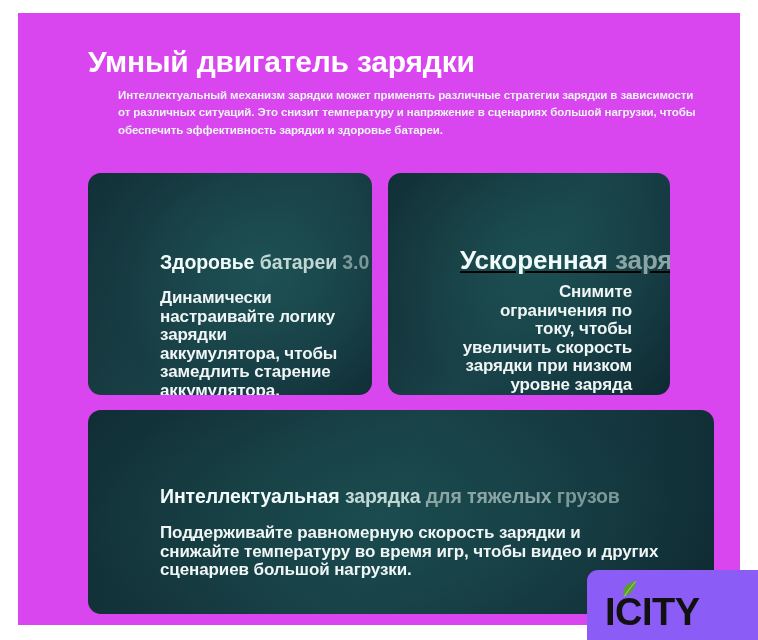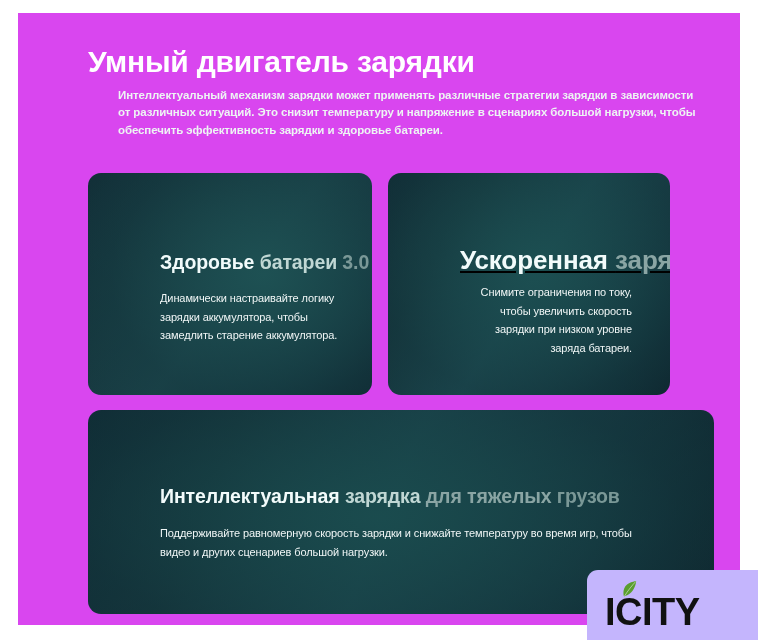--- a/index.html
+++ b/index.html
@@ -130,22 +130,22 @@
   #title-heavy-load {
     left: 72px;
     top: 75px;
     font-size: 19.5px;
     letter-spacing: -0.1px;
   }
 
   .card-body {
     position: absolute;
     color: #f0f6f6;
-    font-size: 11px;
-    font-weight: normal;
+    font-size: 17px;
+    font-weight: bold;
     line-height: 18.5px;
     letter-spacing: -0.1px;
   }
   #body-battery-health {
     left: 72px;
     top: 116px;
     width: 178px;
   }
   #body-fast-charge {
     left: 72px;
@@ -159,21 +159,21 @@
     width: 500px;
   }
 
   
   #logo-panel {
     position: absolute;
     left: 587px;
     top: 570px;
     width: 171px;
     height: 70px;
-    background: #c4b5fd;
+    background: #8b5cf6;
     border-top-left-radius: 11px;
     overflow: hidden;
   }
   #logo-lockup {
     position: absolute;
     left: 18px;
     top: 10px;
     width: 140px;
     height: 52px;
   }

